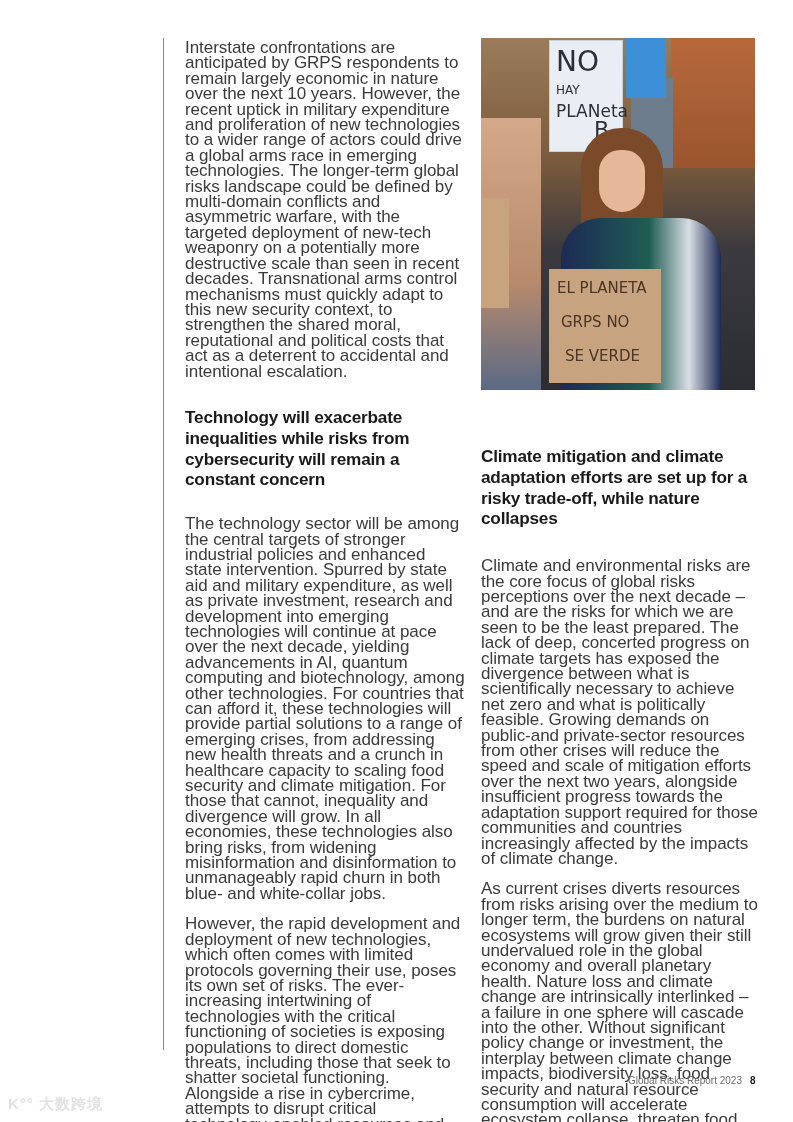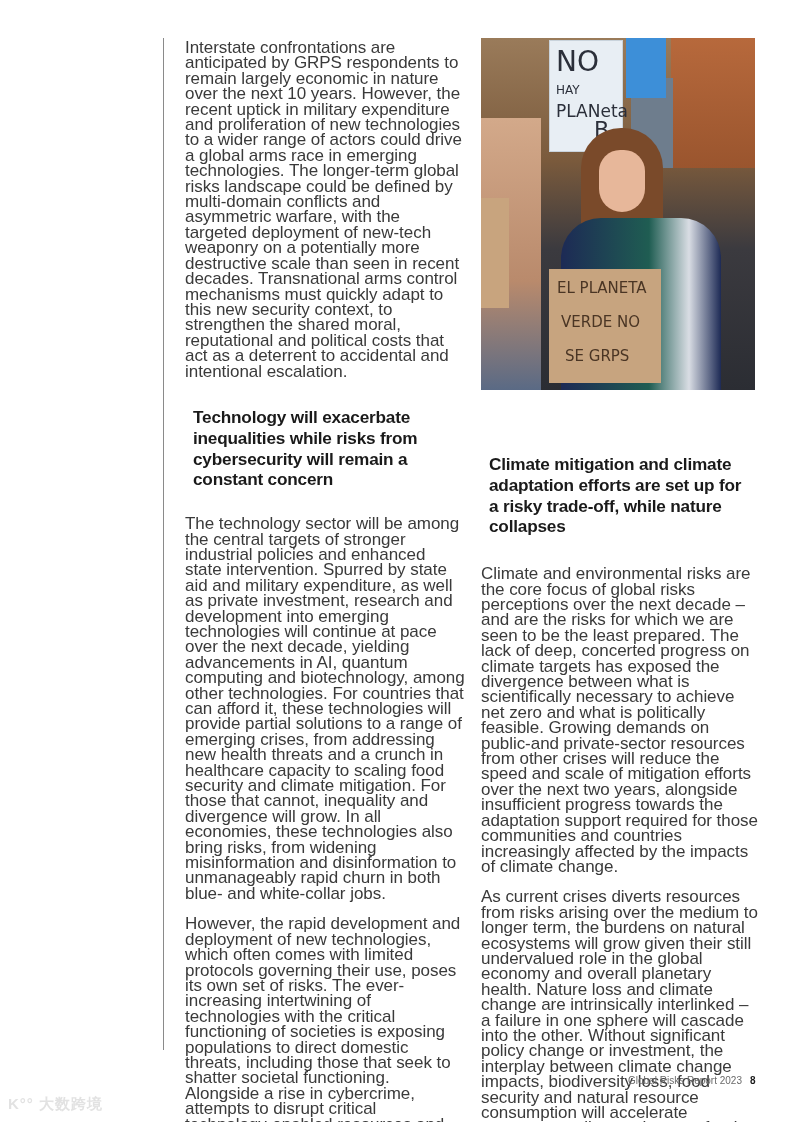--- a/index.html
+++ b/index.html
@@ -7,21 +7,21 @@
     width: 793px; height: 1122px; background: #ffffff; position: relative; overflow: hidden;
     font-family: "Liberation Sans", sans-serif; color: #3a3a3a;
   }
   .rule { position: absolute; left: 163px; top: 38px; width: 1px; height: 1012px; background: #8a8a8a; }
   .col-left { position: absolute; left: 185px; top: 40px; width: 280px; }
   .col-right { position: absolute; left: 481px; width: 278px; }
   p.body {
     margin: 0; font-size: 17px; line-height: 15.4px; color: #3a3a3a; letter-spacing: -0.05px;
   }
   h2.section {
-    margin: 8px; font-size: 17.2px; line-height: 20.8px; font-weight: bold; color: #1a1a1a; letter-spacing: -0.2px;
+    margin: 0; font-size: 17.2px; line-height: 20.8px; font-weight: bold; color: #1a1a1a; letter-spacing: -0.2px;
   }
   .photo {
     position: absolute; left: 481px; top: 38px; width: 274px; height: 352px; overflow: hidden;
     background: linear-gradient(180deg, #9a7b5a 0%, #7a5a3c 35%, #3b3a3f 60%, #2b2d33 100%);
   }
   .photo .sky { position: absolute; left: 145px; top: 0; width: 40px; height: 60px; background: #3d8fd8; }
   .photo .building { position: absolute; left: 190px; top: 0; width: 84px; height: 130px; background: linear-gradient(180deg,#b7693c,#9a552e); }
   .photo .building2 { position: absolute; left: 150px; top: 40px; width: 42px; height: 90px; background: #6e7d8d; }
   .photo .sign-top { position: absolute; left: 68px; top: 2px; width: 72px; height: 110px; background: #e8eef4; border: 1px solid #c9d3dc; }
   .photo .sign-top span { position: absolute; font-weight: normal; color: #2b2f3a; font-family: "DejaVu Sans", sans-serif; }
@@ -58,22 +58,22 @@
     <span style="left:6px;top:60px;font-size:17px;">PLANeta</span>
     <span style="left:44px;top:76px;font-size:22px;">B</span>
   </div>
   <div class="left-person"></div>
   <div class="cardboard-left"></div>
   <div class="girl-hair"></div>
   <div class="girl-face"></div>
   <div class="jacket"></div>
   <div class="cardboard">
     <span style="left:8px;top:10px;">EL PLANETA</span>
-    <span style="left:12px;top:44px;">VERDE NO</span>
-    <span style="left:16px;top:78px;">SE GRPS</span>
+    <span style="left:12px;top:44px;">GRPS NO</span>
+    <span style="left:16px;top:78px;">SE VERDE</span>
   </div>
 </div>
 
 <div class="col-right" style="top:446px;">
   <h2 class="section">Climate mitigation and climate adaptation efforts are set up for a risky trade-off, while nature collapses</h2>
   <p class="body" style="margin-top:29px;">Climate and environmental risks are the core focus of global risks perceptions over the next decade – and are the risks for which we are seen to be the least prepared. The lack of deep, concerted progress on climate targets has exposed the divergence between what is scientifically necessary to achieve net zero and what is politically feasible. Growing demands on public-and private-sector resources from other crises will reduce the speed and scale of mitigation efforts over the next two years, alongside insufficient progress towards the adaptation support required for those communities and countries increasingly affected by the impacts of climate change.</p>
   <p class="body" style="margin-top:15px;">As current crises diverts resources from risks arising over the medium to longer term, the burdens on natural ecosystems will grow given their still undervalued role in the global economy and overall planetary health. Nature loss and climate change are intrinsically interlinked – a failure in one sphere will cascade into the other. Without significant policy change or investment, the interplay between climate change impacts, biodiversity loss, food security and natural resource consumption will accelerate ecosystem collapse, threaten food supplies and livelihoods in climate-vulnerable economies, amplify the impacts of natural disasters, and limit further progress on climate mitigation.</p>
 </div>
 
 <div class="footer">

